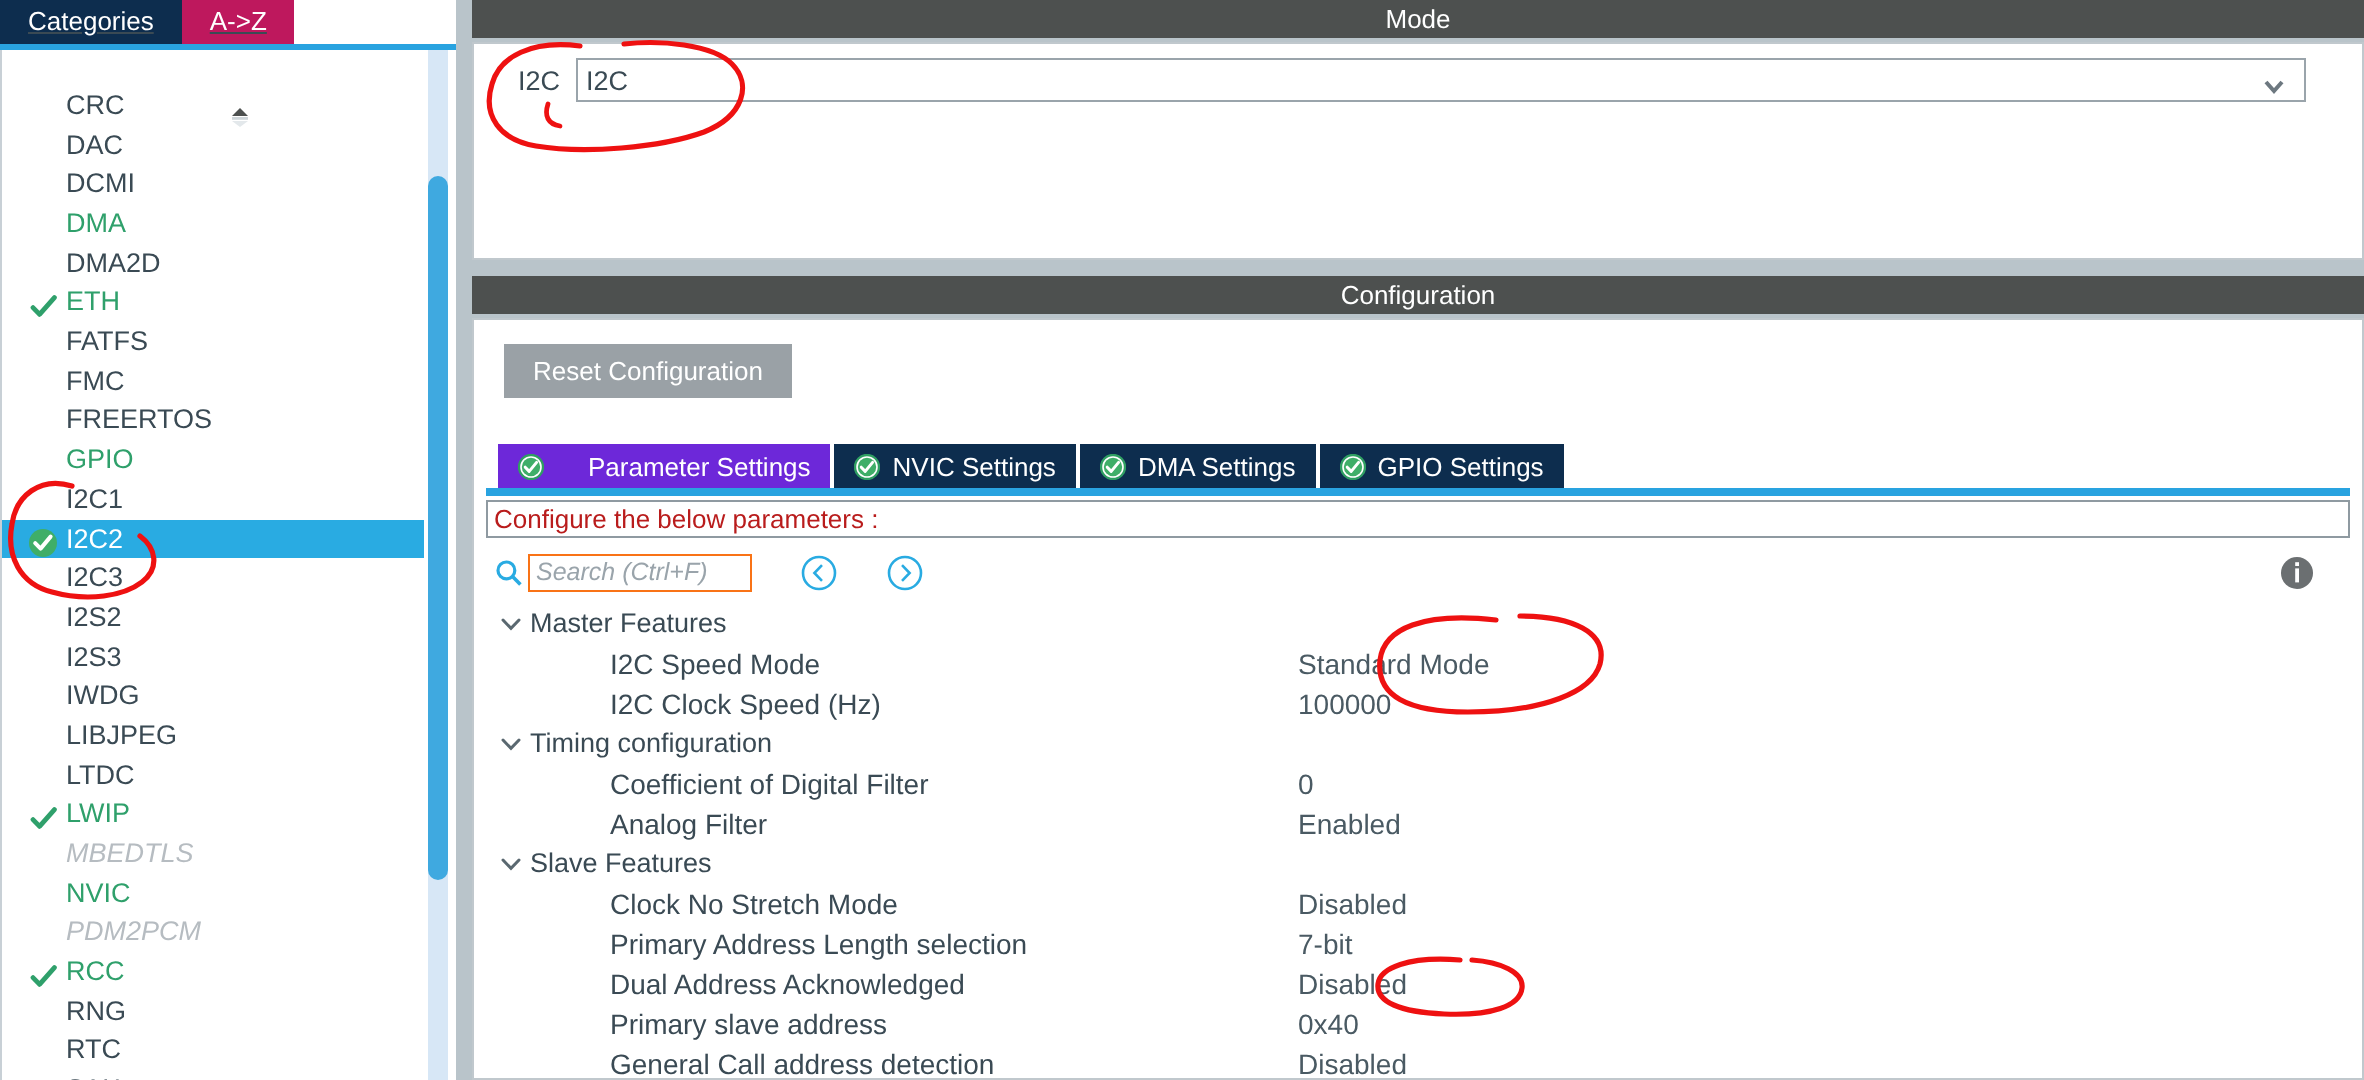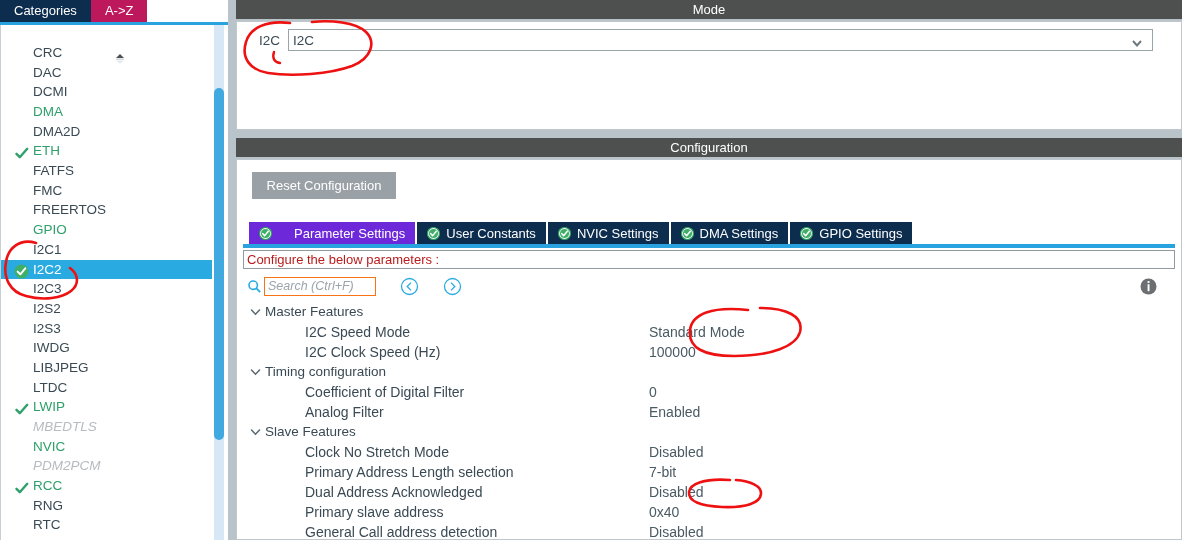--- a/index.html
+++ b/index.html
@@ -16,21 +16,21 @@
 
   
   .left-panel{
     position:absolute;left:0;top:0;width:228px;height:540px;
     background:#ffffff;
     overflow:hidden;
   }
   .cat-tabs{
     position:absolute;left:0;top:0;width:228px;height:22px;
     background:#ffffff;
-    display:flex;align-items:flex-start;
+    display:flex;align-items:flex-start;text-decoration:underline;
   }
   .cat-tab{
     height:22px;line-height:22px;
     padding:0 14px;
     font-size:13px;
     color:#ffffff;
     box-sizing:border-box;
     white-space:nowrap;
     cursor:pointer;
   }
@@ -518,30 +518,20 @@
         <div class="tabs-row">
             <div class="ctab active">
               <span class="gchk">
                 <svg width="13" height="13" viewBox="0 0 13 13">
                   <circle cx="6.5" cy="6.5" r="6" fill="#ffffff" stroke="#2f9e62" stroke-width="1.2"></circle>
                   <circle cx="6.5" cy="6.5" r="4.6" fill="#3fae68"></circle>
                   <polyline points="3.6,6.6 5.6,8.7 9.3,4.2" fill="none" stroke="#ffffff" stroke-width="1.5" stroke-linecap="round" stroke-linejoin="round"></polyline>
                 </svg>
               </span>
               <span>Parameter Settings</span>
-            </div>
-            <div class="ctab">
-              <span class="gchk">
-                <svg width="13" height="13" viewBox="0 0 13 13">
-                  <circle cx="6.5" cy="6.5" r="6" fill="#ffffff" stroke="#2f9e62" stroke-width="1.2"></circle>
-                  <circle cx="6.5" cy="6.5" r="4.6" fill="#3fae68"></circle>
-                  <polyline points="3.6,6.6 5.6,8.7 9.3,4.2" fill="none" stroke="#ffffff" stroke-width="1.5" stroke-linecap="round" stroke-linejoin="round"></polyline>
-                </svg>
-              </span>
-              <span>User Constants</span>
             </div>
             <div class="ctab">
               <span class="gchk">
                 <svg width="13" height="13" viewBox="0 0 13 13">
                   <circle cx="6.5" cy="6.5" r="6" fill="#ffffff" stroke="#2f9e62" stroke-width="1.2"></circle>
                   <circle cx="6.5" cy="6.5" r="4.6" fill="#3fae68"></circle>
                   <polyline points="3.6,6.6 5.6,8.7 9.3,4.2" fill="none" stroke="#ffffff" stroke-width="1.5" stroke-linecap="round" stroke-linejoin="round"></polyline>
                 </svg>
               </span>
               <span>NVIC Settings</span>

